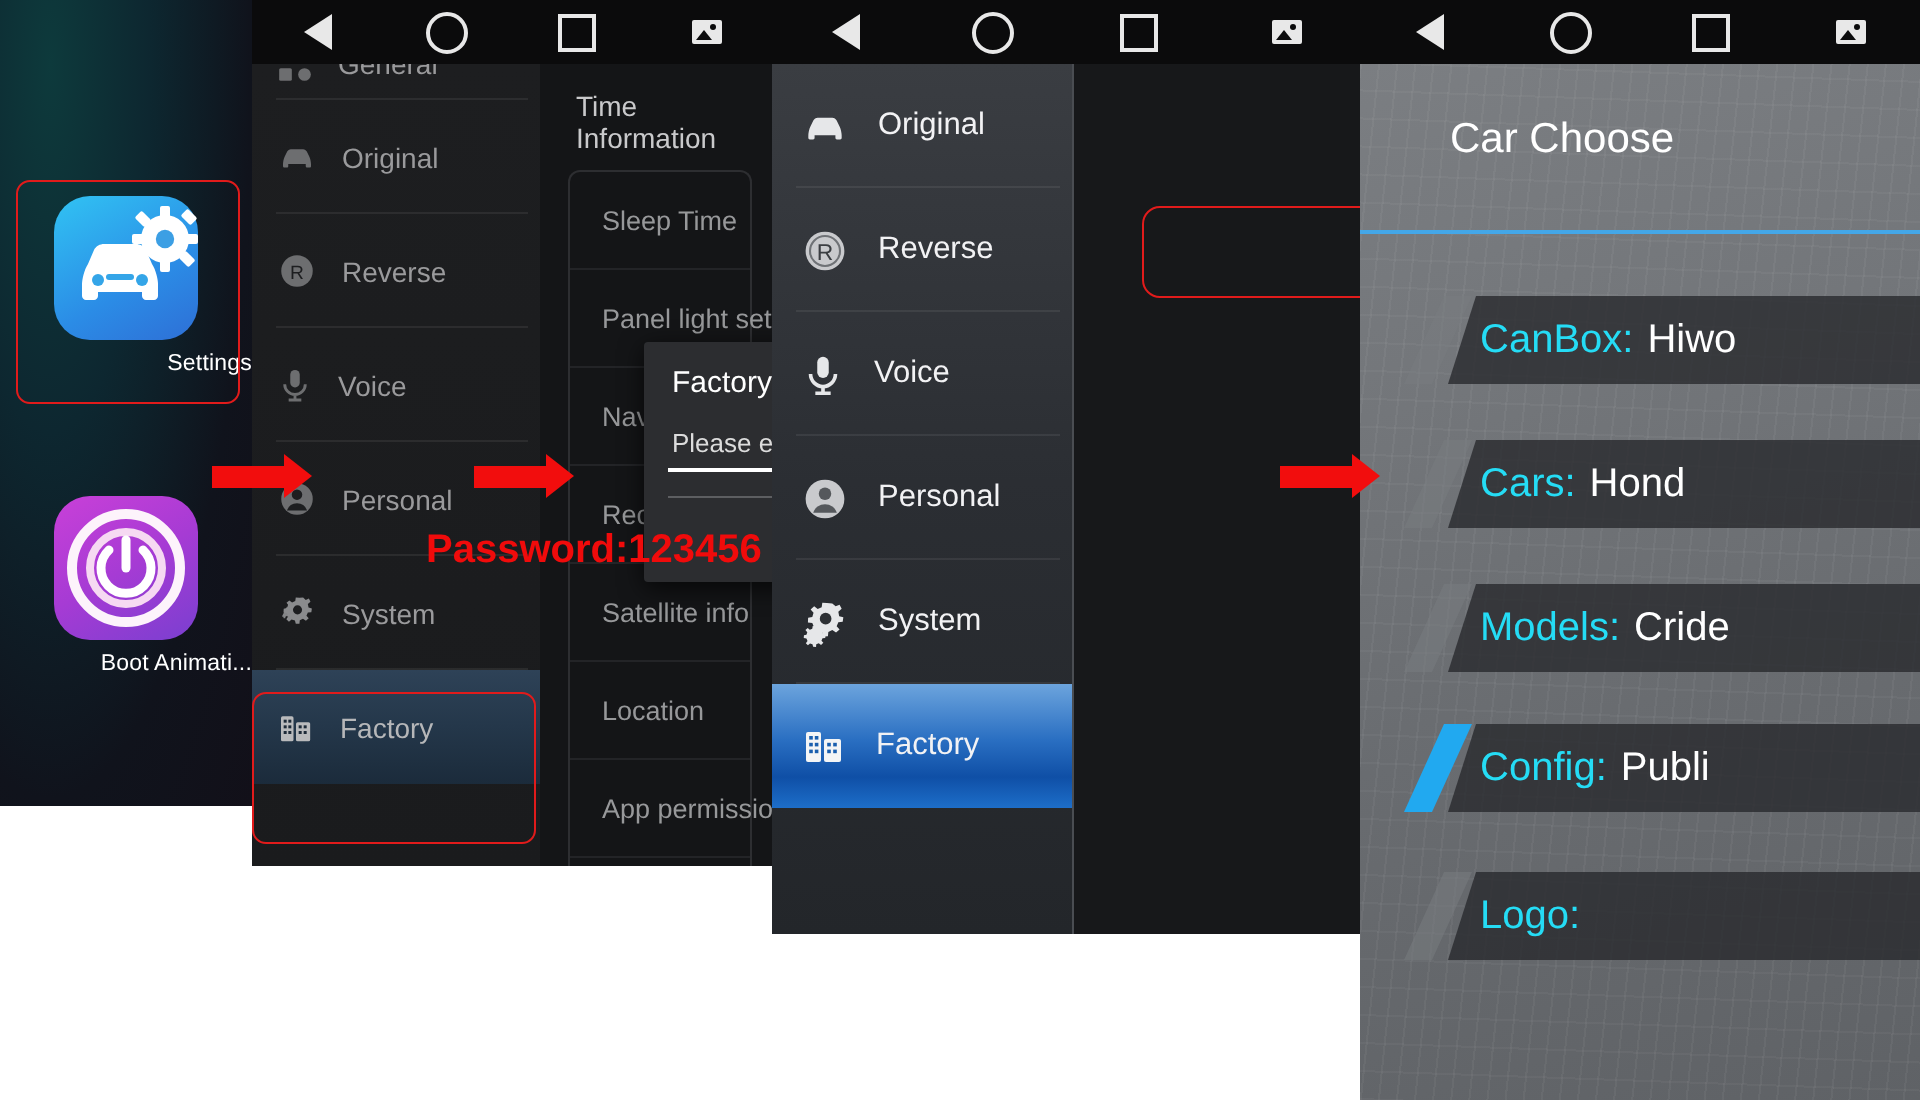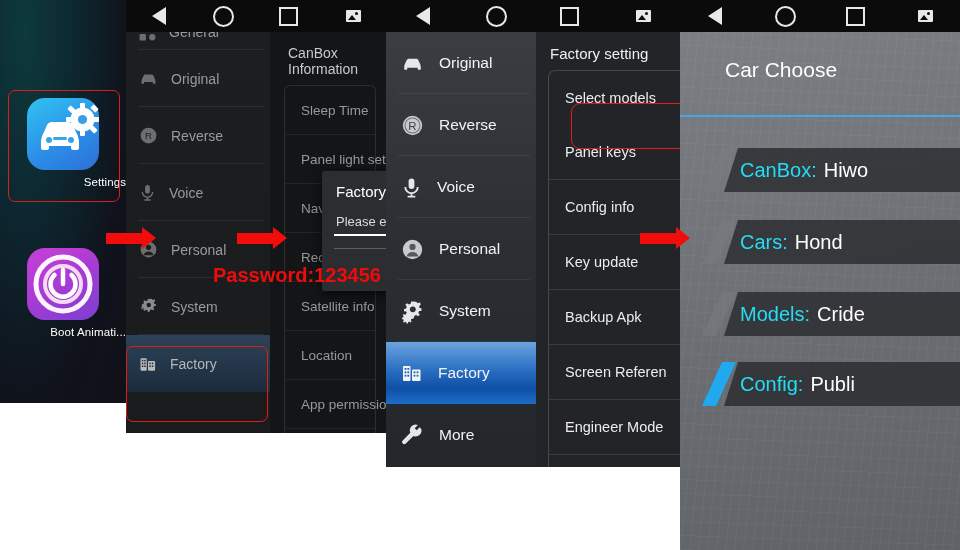--- a/index.html
+++ b/index.html
@@ -252,21 +252,21 @@
               <rect x="16.6" y="13.8" width="1.8" height="1.8"></rect>
             </g>
         </svg>
         </span>
       <span class="sblab" style="color:#b6b7b9;">Factory</span>
     </div>
   </div>
   <div class="redbox" style="left:0px;top:346px;width:140px;height:74px;"></div>
 
   <div class="content">
-    <div class="ctitle">CanBox Information</div>
+    <div class="ctitle">Time Information</div>
     <div class="clist">
       <div class="crow">Sleep Time</div>
       <div class="crow">Panel light setting</div>
       <div class="crow">Navigation</div>
       <div class="crow">Record</div>
       <div class="crow">Satellite info</div>
       <div class="crow">Location</div>
       <div class="crow">App permissions</div>
     </div>
   </div>
@@ -363,42 +363,22 @@
               <rect x="7.4" y="13.8" width="1.8" height="1.8"></rect>
           <rect x="13.6" y="10.4" width="1.8" height="1.8"></rect>
               <rect x="16.6" y="10.4" width="1.8" height="1.8"></rect>
           <rect x="13.6" y="13.8" width="1.8" height="1.8"></rect>
               <rect x="16.6" y="13.8" width="1.8" height="1.8"></rect>
             </g>
         </svg>
         </span>
       <span class="sblab">Factory</span>
     </div>
-    <div class="sb-item">
-      <span class="sbico">
-        <svg width="25" height="25" viewBox="0 0 24 24" fill="#e6e7e9">
-          <path d="M20.2 5.1a5.6 5.6 0 0 1-7.3 7.3L5.6 19.7a2.1 2.1 0 0 1-3-3l7.3-7.3A5.6 5.6 0 0 1 17.2 2l-3.1 3.1 1.9 1.9 3.1-3.1c.1.4.1.8.1 1.2z"></path>
-        </svg>
-        </span>
-      <span class="sblab">More</span>
-    </div>
-  </div>
-
-  <div class="content">
-    <div class="ctitle">Factory setting</div>
-    <div class="clist">
-      <div class="crow">Select models</div>
-      <div class="crow">Panel keys</div>
-      <div class="crow">Config info</div>
-      <div class="crow">Key update</div>
-      <div class="crow">Backup Apk</div>
-      <div class="crow">Screen Referen</div>
-      <div class="crow">Engineer Mode</div>
-    </div>
-  </div>
+  </div>
+
   <div class="redbox" style="left:185px;top:103px;width:118px;height:44px;border-radius:9px;"></div>
 </div>
 
 <div class="panel" id="p4">
   <div class="bg"></div>
   <div class="navbar">
     <div class="nb">
         <span class="tri"></span>
       </div>
     <div class="nb">
@@ -441,20 +421,28 @@
     </div>
   </div>
   <div class="carrow accent" style="left:0;top:362px;width:280px;">
     <div class="slab"></div>
     <div class="stripe"></div>
     <div class="txt">
       <span class="k">Config:</span>
       <span class="v">Publi</span>
     </div>
   </div>
+  <div class="carrow" style="left:0;top:436px;width:280px;">
+    <div class="slab"></div>
+    <div class="stripe"></div>
+    <div class="txt">
+      <span class="k">Logo:</span>
+      <span class="v"></span>
+    </div>
+  </div>
 </div>
 
 <div class="arrow" style="left:106px;top:227px;width:50px;">
   <span class="shaft"></span>
     <span class="head"></span>
 </div>
 <div class="arrow" style="left:237px;top:227px;width:50px;">
   <span class="shaft"></span>
     <span class="head"></span>
 </div>

